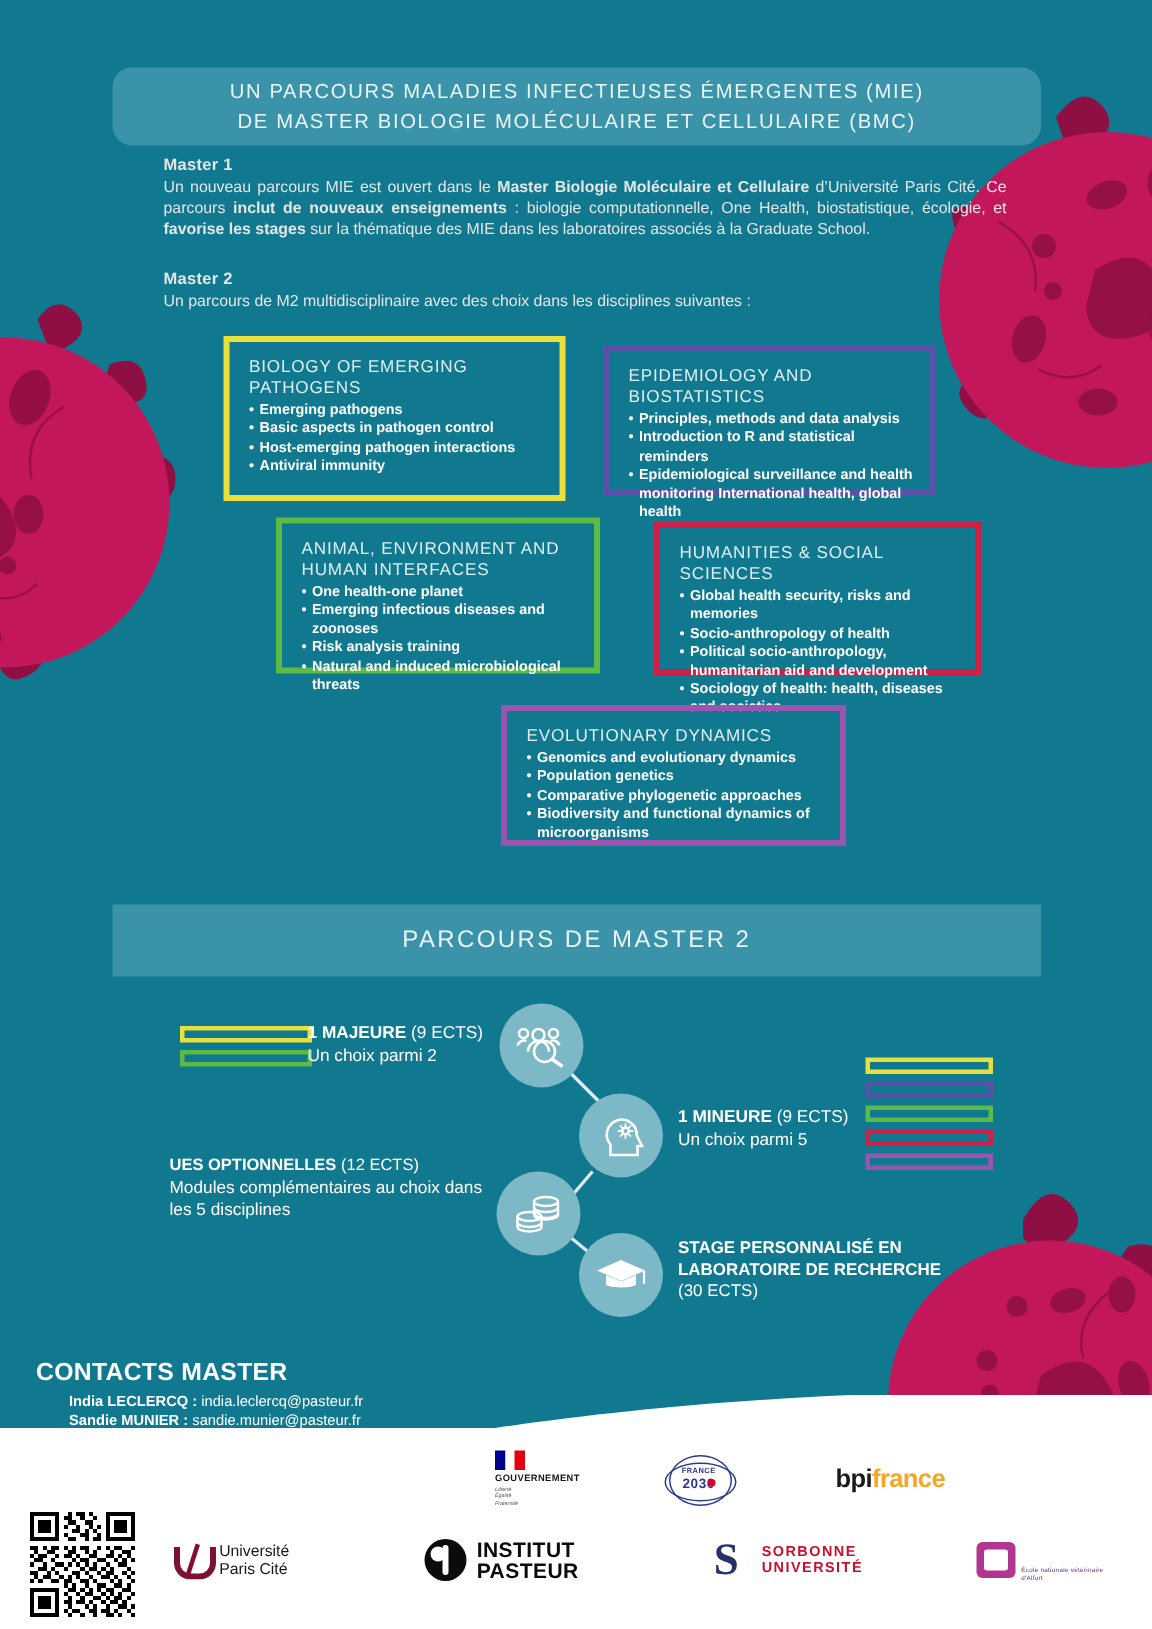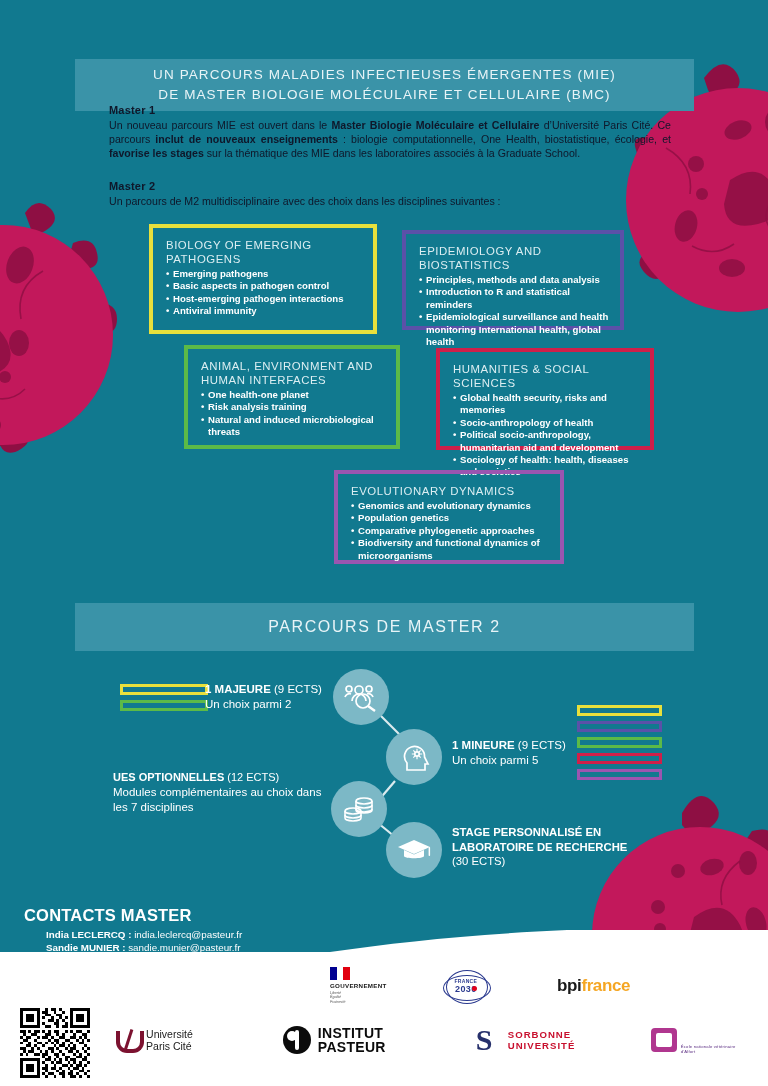--- a/index.html
+++ b/index.html
@@ -23,26 +23,26 @@
     display:flex;align-items:center;justify-content:center;
     text-align:center;
   }
   .banner-title{
     color:#e8f4f7;
     font-size:13.5px;
     letter-spacing:1.1px;
     line-height:20px;
     font-weight:400;
   }
-  #banner-top{left:75px;top:59px;width:619px;height:52px;}
+  #banner-top{left:75px;top:45px;width:619px;height:52px;border-radius:13px;}
   #banner-m2{left:75px;top:603px;width:619px;height:48px;}
   #banner-m2 .banner-title{font-size:16px;letter-spacing:1.6px;}
 
   
-  .intro{position:absolute;left:109px;top:104px;width:562px;color:#0f172a;}
+  .intro{position:absolute;left:109px;top:104px;width:562px;color:#e5e5e5;}
   .intro h3{margin:0;font-size:11px;font-weight:bold;letter-spacing:.2px;}
   .intro p{margin:2px 0 0 0;font-size:10.6px;line-height:14.2px;text-align:justify;}
   .intro .blk2{margin-top:19px;}
   .intro b{font-weight:bold;}
 
   
   .disc{
     position:absolute;
     border-style:solid;
     box-sizing:border-box;
@@ -307,20 +307,21 @@
       <li>Principles, methods and data analysis</li>
       <li>Introduction to R and statistical reminders</li>
       <li>Epidemiological surveillance and health monitoring International health, global health</li>
     </ul>
   </div>
 
   <div class="disc" id="disc-animal">
     <div class="d-title">ANIMAL, ENVIRONMENT AND HUMAN INTERFACES</div>
     <ul>
       <li>One health-one planet</li>
+      <li>Emerging infectious diseases and zoonoses</li>
       <li>Risk analysis training</li>
       <li>Natural and induced microbiological threats</li>
     </ul>
   </div>
 
   <div class="disc" id="disc-humanities">
     <div class="d-title">HUMANITIES &amp; SOCIAL SCIENCES</div>
     <ul>
       <li>Global health security, risks and memories</li>
       <li>Socio-anthropology of health</li>
@@ -400,21 +401,21 @@
         <ellipse cx="22" cy="7" rx="8" ry="3"></ellipse>
         <path d="M14 7 v9 a8 3 0 0 0 16 0 v-9"></path>
         <path d="M14 11 a8 3 0 0 0 16 0 M14 15 a8 3 0 0 0 16 0"></path>
         <ellipse cx="11" cy="17" rx="8" ry="3"></ellipse>
         <path d="M3 17 v7 a8 3 0 0 0 16 0 v-7"></path>
         <path d="M3 21 a8 3 0 0 0 16 0"></path>
       </svg>
     </div>
     <div class="flow-txt" id="txt-ues">
       <div class="ft-head"><b>UES OPTIONNELLES</b><span> (12 ECTS)</span></div>
-      <div class="ft-sub">Modules complémentaires au choix dans les 7 disciplines</div>
+      <div class="ft-sub">Modules complémentaires au choix dans les 5 disciplines</div>
     </div>
 
     <div class="node" id="node-stage">
       <svg width="34" height="26" viewBox="0 0 34 26" fill="#ffffff">
         <path d="M17 3 L33 10 L17 17 L1 10 Z"></path>
         <path d="M7 13 v6 c0 3 20 3 20 0 v-6 l-10 4.4z"></path>
         <rect x="31.6" y="10" width="1.5" height="9" rx="0.7"></rect>
       </svg>
     </div>
     <div class="flow-txt" id="txt-stage">

